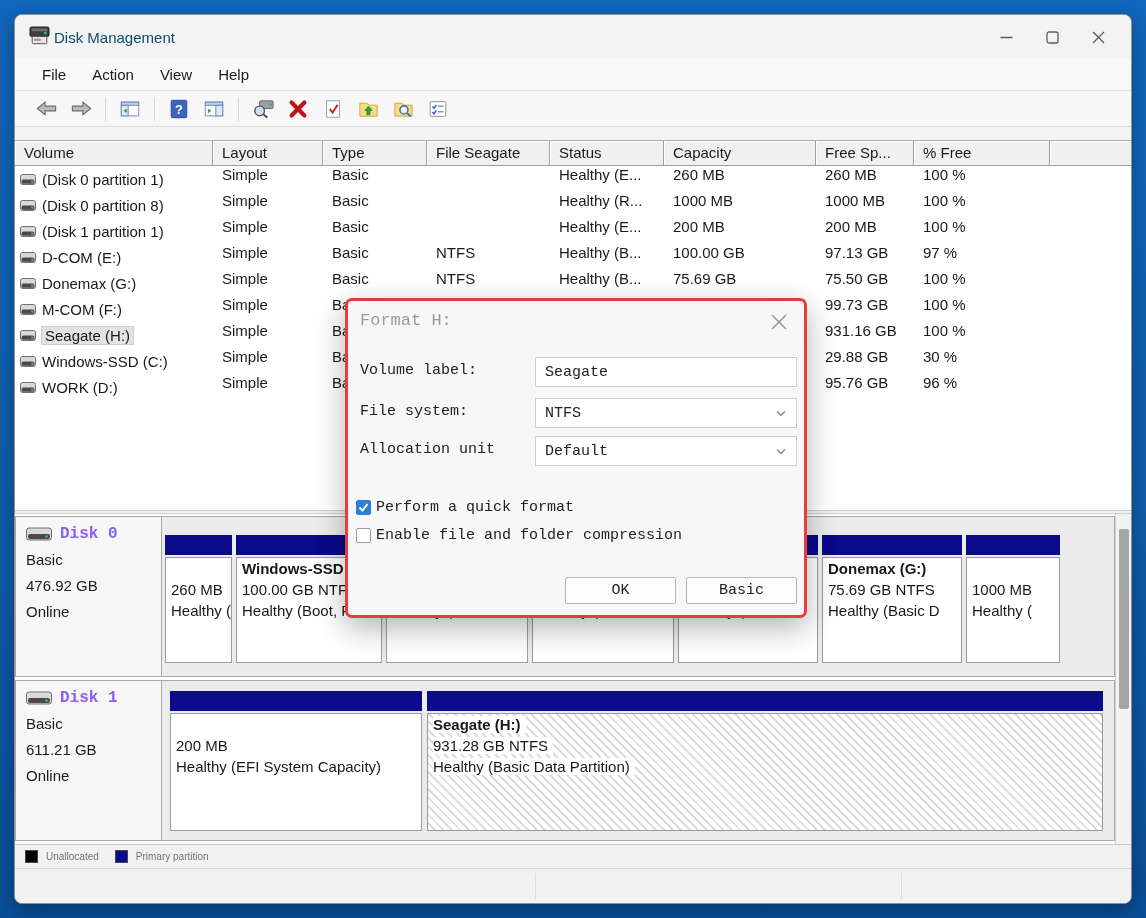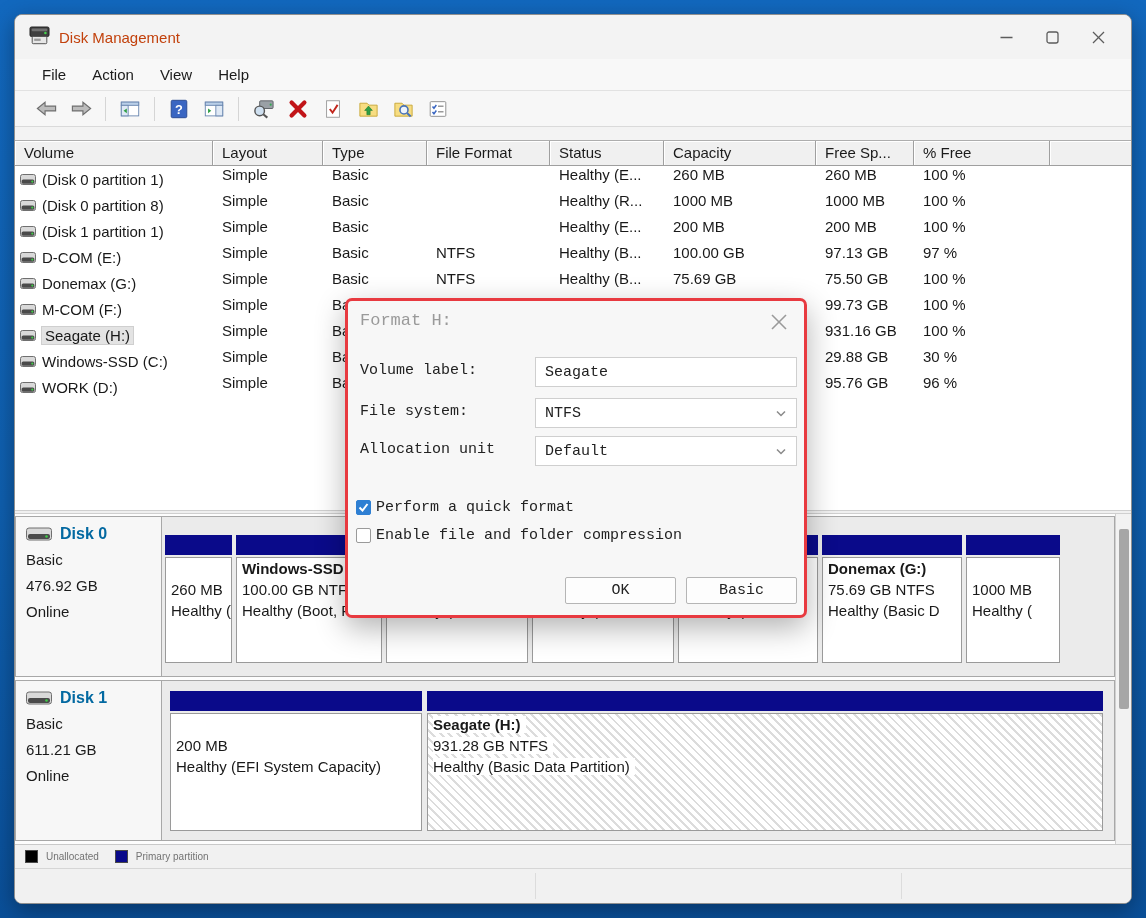--- a/index.html
+++ b/index.html
@@ -5,21 +5,21 @@
   * { box-sizing: border-box; margin: 0; padding: 0; }
   body { margin:0; font-family:"Liberation Sans", sans-serif; }
   #screen { position:relative; width:1146px; height:918px;
             background:linear-gradient(180deg,#1268be 0%,#0f5fae 55%,#0a4f98 100%); overflow:hidden; }
 
   
   #window { position:absolute; left:14px; top:14px; width:1118px; height:890px;
             background:#f3f3f3; border:1px solid #8f8f8f; border-radius:8px; overflow:hidden;
             box-shadow:0 6px 22px rgba(0,0,0,.35); display:flex; flex-direction:column; }
   .titlebar { height:44px; display:flex; align-items:center; padding:0 10px 0 14px; background:#f3f3f3; flex:0 0 auto; }
-  .tb-title { font-size:15px; color:#c2410c; margin-left:9px; flex:1; }
+  .tb-title { font-size:15px; color:#0c4a6e; margin-left:4px; flex:1; }
   .wc { width:46px; height:34px; display:flex; align-items:center; justify-content:center; }
   .menubar { height:32px; display:flex; align-items:center; background:#f8f8f8; border-bottom:1px solid #e2e2e2; padding-left:14px; flex:0 0 auto; }
   .menu-item { font-size:15px; color:#1b1b1b; padding:4px 13px; }
   .toolbar { height:36px; display:flex; align-items:center; gap:9px; padding-left:18px; background:#f7f7f7; border-bottom:1px solid #dadada; flex:0 0 auto; }
   .tb { width:26px; height:26px; display:flex; align-items:center; justify-content:center; }
   .tbsep { width:1px; height:24px; background:#d5d5d5; margin:0 2px; }
   .content-gap { height:13px; background:#f3f3f3; flex:0 0 auto; }
 
   
   .vtable { height:370px; background:#fff; border-top:1px solid #adadad; overflow:hidden; flex:0 0 auto; }
@@ -32,21 +32,21 @@
   .vc-vol { display:flex; align-items:center; gap:6px; padding-left:5px; }
   .sel-hl { background:#e3e3e3; outline:1px solid #cfcfcf; padding:0 3px; }
 
   
   .splitter { height:4px; background:#f0f0f0; border-top:1px solid #cfcfcf; border-bottom:1px solid #cfcfcf; flex:0 0 auto; }
   .graph { height:330px; display:flex; background:#fdfdfd; flex:0 0 auto; }
   .disk-col { flex:1 1 auto; padding-top:2px; overflow:hidden; }
   .disk-band { height:161px; border:1px solid #a8a8a8; margin-bottom:3px; display:flex; background:#ebebeb; }
   .disk-info { width:146px; flex:0 0 auto; background:#f7f7f7; border-right:1px solid #a8a8a8; padding:8px 0 0 10px; }
   .di-head { display:flex; align-items:center; gap:8px; margin-bottom:4px; }
-  .di-name { font-size:16px; font-weight:bold; color:#0369a1; }
+  .di-name { font-size:16px; font-weight:bold; color:#8b5cf6;font-family:Liberation Mono, monospace; }
   .di-line { font-size:15px; color:#1b1b1b; line-height:26px; }
   .part-strip { position:relative; flex:1 1 auto; }
   .part { position:absolute; display:flex; flex-direction:column; }
   .part-bar { height:20px; background:#0a0a8a; flex:0 0 auto; }
   .part-body { flex:1 1 auto; margin-top:2px; background:#fff; border:1px solid #9a9a9a; overflow:hidden; padding:2px 0 0 5px; }
   .pname, .pline { height:21px; font-size:15px; color:#191919; white-space:nowrap; }
   .pname { font-weight:bold; }
   .hatch { background:repeating-linear-gradient(45deg,#ffffff 0 4px,#dcdcdc 4px 6px); }
   .hatch .pname span, .hatch .pline span { background:#fff; display:inline-block; padding-right:5px; }
   .sbar { width:16px; flex:0 0 auto; background:#f2f2f2; border-left:1px solid #d0d0d0; position:relative; }
@@ -206,21 +206,21 @@
       </span>
     </div>
 
     <div class="content-gap"></div>
 
     <div class="vtable">
       <div class="vt-head">
           <div class="vh" style="width: 198px;">Volume</div>
           <div class="vh" style="width: 110px;">Layout</div>
           <div class="vh" style="width: 104px;">Type</div>
-          <div class="vh" style="width: 123px;">File Format</div>
+          <div class="vh" style="width: 123px;">File Seagate</div>
           <div class="vh" style="width: 114px;">Status</div>
           <div class="vh" style="width: 152px;">Capacity</div>
           <div class="vh" style="width: 98px;">Free Sp...</div>
           <div class="vh" style="width: 136px;">% Free</div>
           <div class="vh vh-fill"></div>
         </div>
       <div>
           <div class="vr">
             <div class="vc vc-vol" style="width: 198px;">
               <svg width="16" height="11" viewBox="0 0 16 11">

